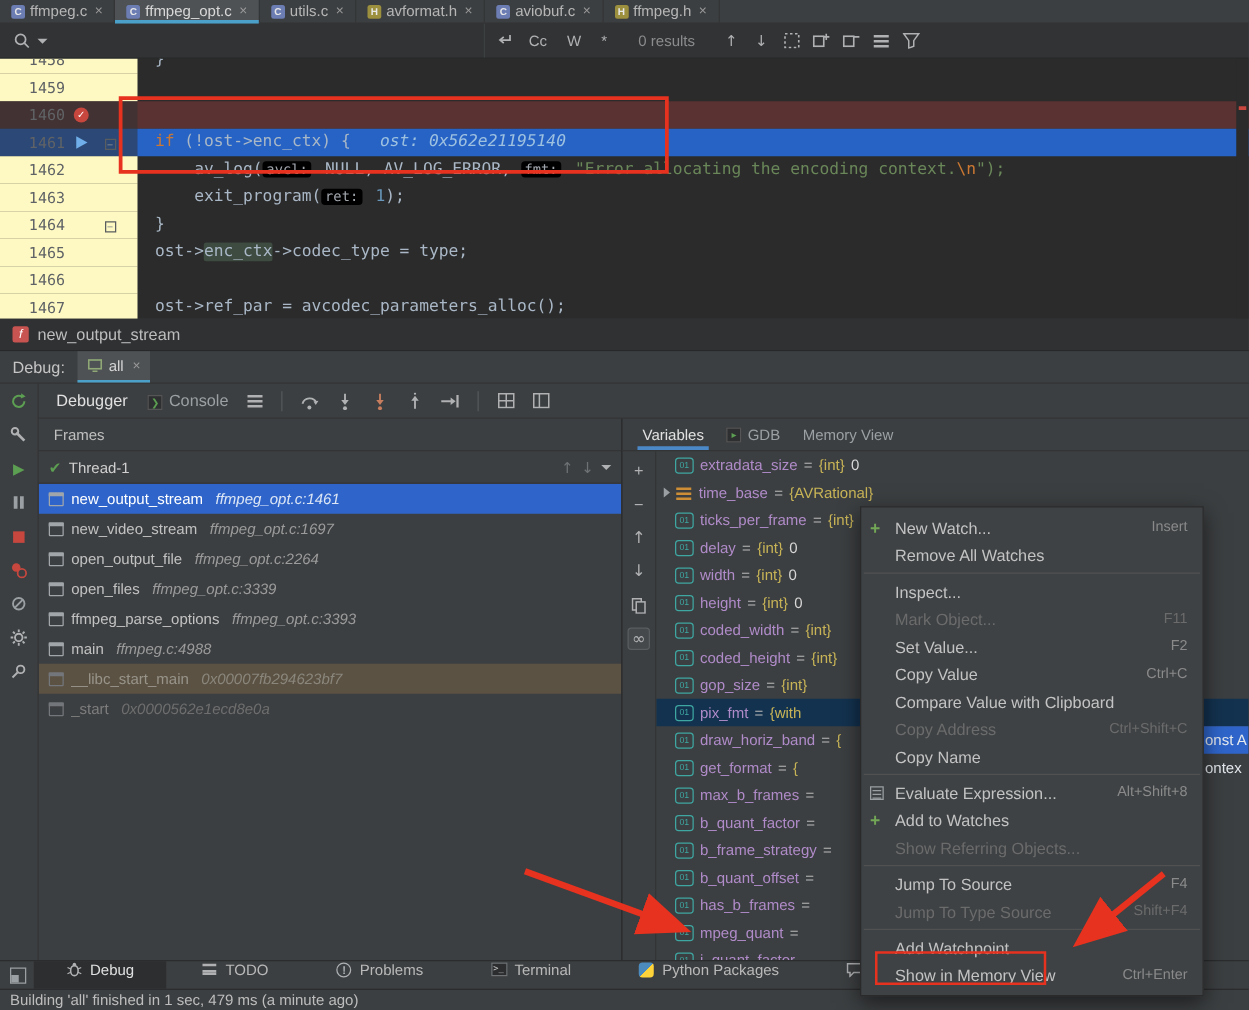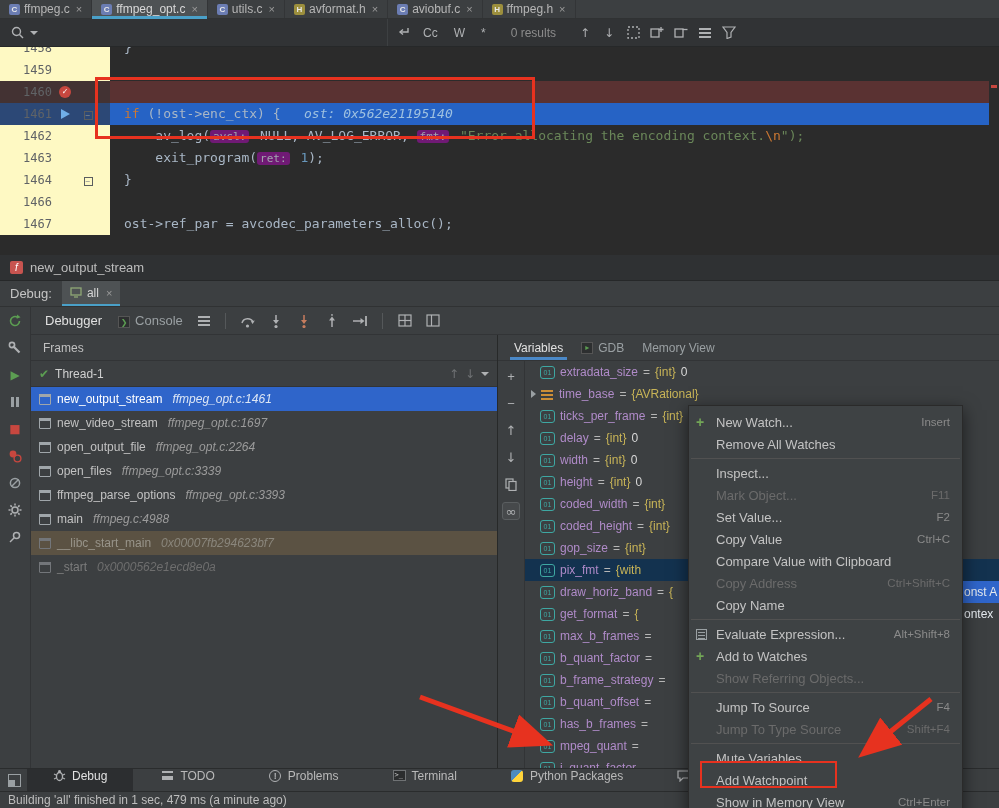--- a/index.html
+++ b/index.html
@@ -42,21 +42,21 @@
   .foldbox{display:inline-block;width:9px;height:9px;border:1px solid #5a5d5f;line-height:7px;font-size:8px;color:#8a8d8f;text-align:center}
   .bpdot{width:12px;height:12px;border-radius:50%;background:#C7473F;color:#fff;font-size:8px;line-height:12px;text-align:center}
   .execarrow{width:0;height:0;border-top:5px solid transparent;border-bottom:5px solid transparent;border-left:9px solid #6FAEE8}
   .code{padding-left:14px;color:#a9b7c6;white-space:pre}
   .tk-k{color:#cc7832}
   .tk-s{color:#6a8759}
   .tk-e{color:#cc7832}
   .tk-n{color:#6897bb}
   .tk-hl{background:#31639c;border-radius:2px}
   .tk-hl2{background:#3d4b41;border-radius:2px}
-  .tk-chip{background:#701a75;color:#a2a7ae;border-radius:3px;font-size:11px;padding:0 3px;margin-right:3px}
+  .tk-chip{background:#000000;color:#a2a7ae;border-radius:3px;font-size:11px;padding:0 3px;margin-right:3px}
   .tk-inl{color:#9ec1e0;font-style:italic}
   .escroll{position:absolute;right:0;top:0;width:10px;height:100%;background:#2b2b2b}
   .estripe-red{position:absolute;right:2px;top:38px;width:6px;height:3px;background:#C7473F}
 
   
   .breadcrumb{position:absolute;top:255px;left:0;right:0;height:26px;background:#2f3133;border-bottom:1px solid #262829;display:flex;align-items:center;gap:7px;padding:0 10px;font-size:13px;color:#bdbdbd}
   .fnicon{width:13px;height:13px;border-radius:2px;background:#C75450;color:#fff;font-size:10px;font-style:italic;display:inline-flex;align-items:center;justify-content:center}
 
   
   .dheader{position:absolute;top:281px;left:0;right:0;height:26px;background:#3c3f41;border-bottom:1px solid #303233;display:flex;align-items:center;gap:10px;padding:0 10px}
@@ -238,20 +238,21 @@
 
   <div class="editor">
     <div class="elines" id="code-lines">
         <div class="eline"><div class="gutter"><span class="gnum">1458</span><span class="gmark"></span><span class="gfold"></span></div><div class="code"><span>}</span></div></div>
         <div class="eline"><div class="gutter"><span class="gnum">1459</span><span class="gmark"></span><span class="gfold"></span></div><div class="code"></div></div>
         <div class="eline bg-bp"><div class="gutter"><span class="gnum">1460</span><span class="gmark"><span class="bpdot uni">✓</span></span><span class="gfold"></span></div></div>
         <div class="eline bg-exec"><div class="gutter"><span class="gnum">1461</span><span class="gmark"><span class="execarrow"></span></span><span class="gfold"><span class="foldbox">−</span></span></div><div class="code"><span class="tk-k">if </span><span>(!ost-&gt;enc_ctx) {</span><span>   </span><span class="tk-inl">ost: 0x562e21195140</span></div></div>
         <div class="eline"><div class="gutter"><span class="gnum">1462</span><span class="gmark"></span><span class="gfold"></span></div><div class="code"><span>    av_log(</span><span class="tk-chip">avcl:</span><span> NULL, AV_LOG_ERROR, </span><span class="tk-chip">fmt:</span><span> </span><span class="tk-s">"Error allocating the encoding context.</span><span class="tk-e">\n</span><span class="tk-s">");</span></div></div>
         <div class="eline"><div class="gutter"><span class="gnum">1463</span><span class="gmark"></span><span class="gfold"></span></div><div class="code"><span>    exit_program(</span><span class="tk-chip">ret:</span><span> </span><span class="tk-n">1</span><span>);</span></div></div>
         <div class="eline"><div class="gutter"><span class="gnum">1464</span><span class="gmark"></span><span class="gfold"><span class="foldbox">−</span></span></div><div class="code"><span>}</span></div></div>
+        <div class="eline"><div class="gutter"><span class="gnum">1465</span><span class="gmark"></span><span class="gfold"></span></div><div class="code"><span>ost-&gt;</span><span class="tk-hl2">enc_ctx</span><span>-&gt;codec_type = type;</span></div></div>
         <div class="eline"><div class="gutter"><span class="gnum">1466</span><span class="gmark"></span><span class="gfold"></span></div><div class="code"></div></div>
         <div class="eline"><div class="gutter"><span class="gnum">1467</span><span class="gmark"></span><span class="gfold"></span></div><div class="code"><span>ost-&gt;ref_par = avcodec_parameters_alloc();</span></div></div>
       </div>
     <div class="escroll"></div>
     <div class="estripe-red"></div>
   </div>
 
   <div class="breadcrumb">
     <span class="fnicon">f</span>
     <span>new_output_stream</span>
@@ -738,24 +739,20 @@
         <span class="msc">F4</span>
       </div>
       <div class="mitem disabled">
         <span class="mico"></span>
         <span class="mlabel">Jump To Type Source</span>
         <span class="msc">Shift+F4</span>
       </div>
       <div class="msep"></div>
       <div class="mitem">
         <span class="mico"></span>
-        <span class="mlabel">Mute Variables</span>
-      </div>
-      <div class="mitem">
-        <span class="mico"></span>
         <span class="mlabel">Add Watchpoint</span>
       </div>
       <div class="mitem">
         <span class="mico"></span>
         <span class="mlabel">Show in Memory View</span>
         <span class="msc">Ctrl+Enter</span>
       </div>
     </div>
 
   <div class="anno-rect" style="left:95px;top:77px;width:440px;height:62px"></div>

